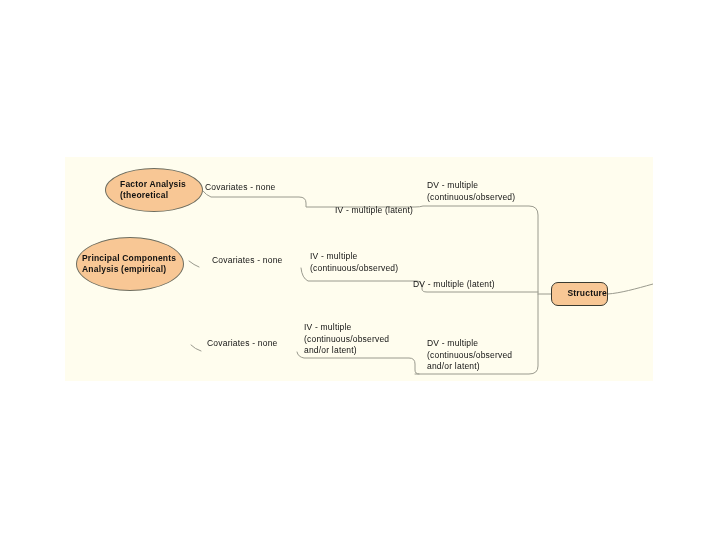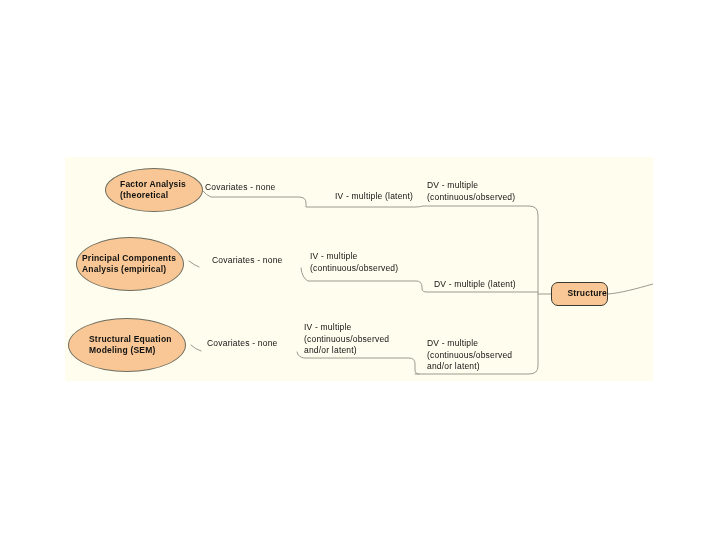--- a/index.html
+++ b/index.html
@@ -23,25 +23,25 @@
   }
   #ellipse-1{left:40px;top:11px;width:98px;height:44px;padding-left:14px;}
   #ellipse-2{left:11px;top:80px;width:108px;height:54px;padding-left:5px;}
   #ellipse-3{left:3px;top:161px;width:118px;height:54px;padding-left:20px;}
   .lbl{
     position:absolute;
     font-size:8.5px;line-height:11.5px;font-weight:normal;color:#121212;
     white-space:pre-line;letter-spacing:0.2px;
   }
   #cov-1{left:140px;top:25px;}
-  #iv-1 {left:249px;top:34px;padding-left:21px;}
+  #iv-1 {left:249px;top:48px;padding-left:21px;}
   #dv-1 {left:362px;top:23px;}
   #cov-2{left:147px;top:98px;}
   #iv-2 {left:245px;top:94px;}
-  #dv-2 {left:369px;top:122px;}
+  #dv-2 {left:348px;top:122px;}
   #cov-3{left:142px;top:181px;}
   #iv-3 {left:239px;top:165px;}
   #dv-3 {left:362px;top:181px;}
   #hub-box{
     position:absolute;left:486px;top:125px;width:57px;height:24px;
     background:#f8c795;border:1px solid #3a3a30;border-radius:7px;
     display:flex;align-items:center;justify-content:flex-end;
     box-sizing:border-box;
   }
   #hub-box .node-label{white-space:nowrap;}
@@ -69,24 +69,20 @@
   </svg>
 
   <div class="node" id="ellipse-2">
     <span class="node-label">Principal Components
 Analysis (empirical)</span>
   </div>
   <div class="node" id="ellipse-1">
     <span class="node-label">Factor Analysis
 (theoretical</span>
   </div>
-  <div class="node" id="ellipse-3">
-    <span class="node-label">Structural Equation
-Modeling (SEM)</span>
-  </div>
 
   <div class="lbl" id="cov-1">Covariates - none</div>
   <div class="lbl" id="iv-1">IV - multiple (latent)</div>
   <div class="lbl" id="dv-1">DV - multiple
 (continuous/observed)</div>
 
   <div class="lbl" id="cov-2">Covariates - none</div>
   <div class="lbl" id="iv-2">IV - multiple
 (continuous/observed)</div>
   <div class="lbl" id="dv-2">DV - multiple (latent)</div>

